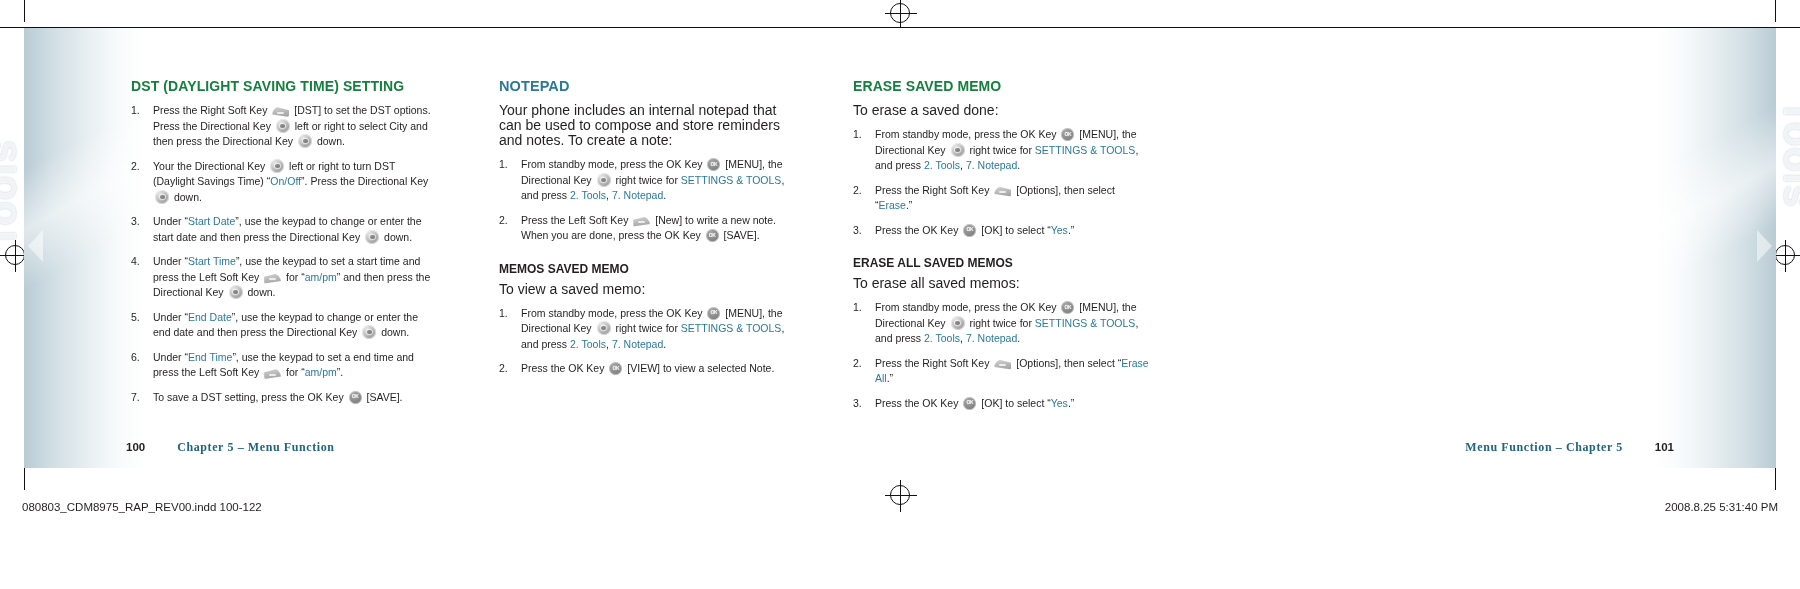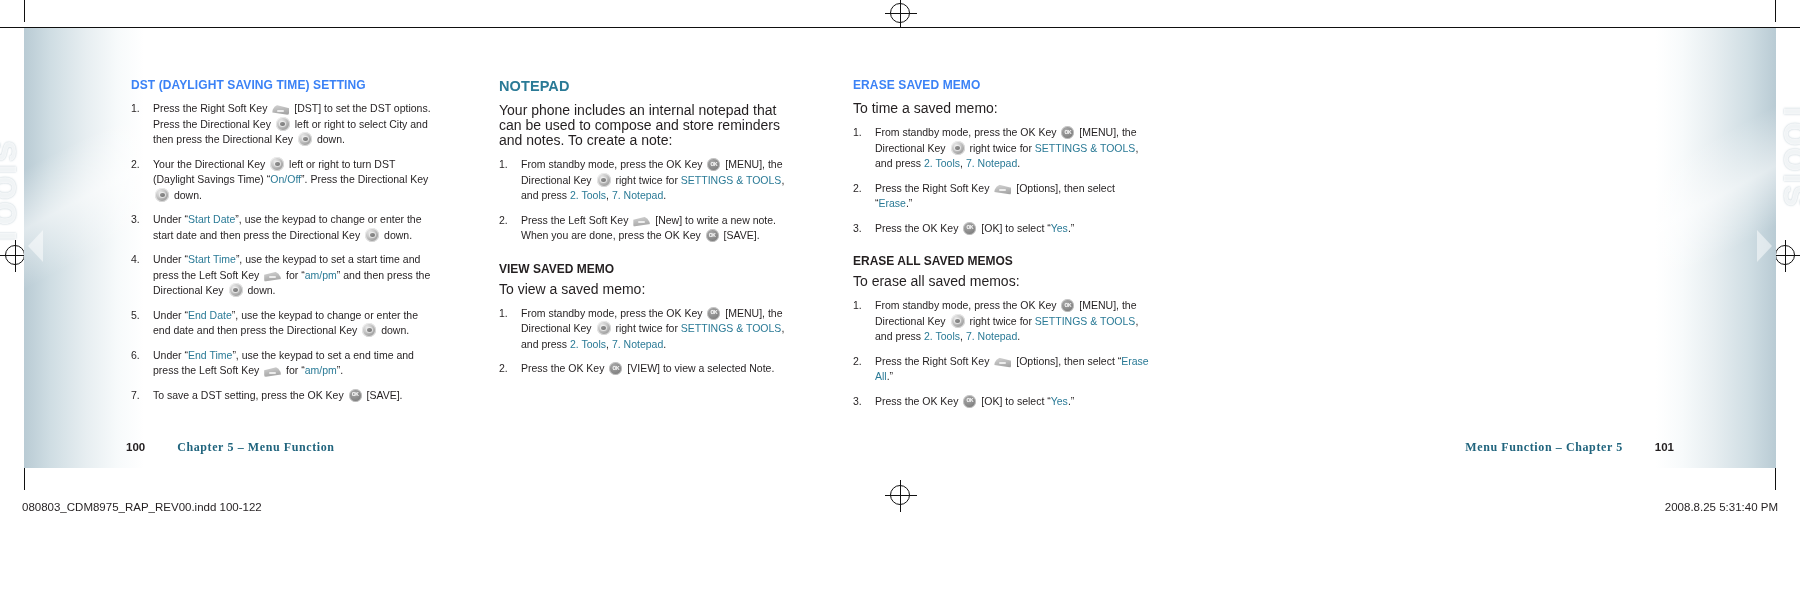--- a/index.html
+++ b/index.html
@@ -91,24 +91,24 @@
     width:300px;
     color:#231f20;
   }
   .col-1 { left:131px; }
   .col-2 { left:451px;margin-left:48px; }
   .col-3 { left:853px; }
 
   h2.sec {
     font-family:"Liberation Sans", sans-serif;
     font-weight:bold;
-    font-size:12px;
+    font-size:14px;
     letter-spacing:.1px;
     margin:0 0 9px 0;
-    color:#3b82f6;
+    color:#15803d;
   }
   h2.sec.accent { color:#2a7a96; font-size:14.5px; }
 
   h3.sub {
     font-family:"Liberation Sans", sans-serif;
     font-weight:bold;
     font-size:12px;
     margin:18px 0 6px 0;
     color:#231f20;
   }
@@ -265,31 +265,31 @@
 </div>
 
 <div class="col col-2">
   <h2 class="sec accent">NOTEPAD</h2>
   <p class="lead">Your phone includes an internal notepad that can be used to compose and store reminders and notes. To create a note:</p>
   <ol class="steps">
       <li><span class="num">1.</span><span>From standby mode, press the OK Key </span><span class="key key-ok"></span><span> [MENU], the Directional Key </span><span class="key key-dir"></span><span> right twice for </span><span class="tl">SETTINGS &amp; TOOLS</span><span>, and press </span><span class="tl">2. Tools</span><span>, </span><span class="tl">7. Notepad</span><span>.</span></li>
       <li><span class="num">2.</span><span>Press the Left Soft Key </span><span class="key key-soft-l"></span><span> [New] to write a new note. When you are done, press the OK Key </span><span class="key key-ok"></span><span> [SAVE].</span></li>
     </ol>
 
-  <h3 class="sub">VIEW SAVED MEMO</h3>
+  <h3 class="sub">MEMOS SAVED MEMO</h3>
   <p class="lead">To view a saved memo:</p>
   <ol class="steps">
       <li><span class="num">1.</span><span>From standby mode, press the OK Key </span><span class="key key-ok"></span><span> [MENU], the Directional Key </span><span class="key key-dir"></span><span> right twice for </span><span class="tl">SETTINGS &amp; TOOLS</span><span>, and press </span><span class="tl">2. Tools</span><span>, </span><span class="tl">7. Notepad</span><span>.</span></li>
       <li><span class="num">2.</span><span>Press the OK Key </span><span class="key key-ok"></span><span> [VIEW] to view a selected Note.</span></li>
     </ol>
 </div>
 
 <div class="col col-3">
   <h2 class="sec">ERASE SAVED MEMO</h2>
-  <p class="lead">To time a saved memo:</p>
+  <p class="lead">To erase a saved done:</p>
   <ol class="steps">
       <li><span class="num">1.</span><span>From standby mode, press the OK Key </span><span class="key key-ok"></span><span> [MENU], the Directional Key </span><span class="key key-dir"></span><span> right twice for </span><span class="tl">SETTINGS &amp; TOOLS</span><span>, and press </span><span class="tl">2. Tools</span><span>, </span><span class="tl">7. Notepad</span><span>.</span></li>
       <li><span class="num">2.</span><span>Press the Right Soft Key </span><span class="key key-soft-r"></span><span> [Options], then select “</span><span class="tl">Erase</span><span>.”</span></li>
       <li><span class="num">3.</span><span>Press the OK Key </span><span class="key key-ok"></span><span> [OK] to select “</span><span class="tl">Yes</span><span>.”</span></li>
     </ol>
 
   <h3 class="sub">ERASE ALL SAVED MEMOS</h3>
   <p class="lead">To erase all saved memos:</p>
   <ol class="steps">
       <li><span class="num">1.</span><span>From standby mode, press the OK Key </span><span class="key key-ok"></span><span> [MENU], the Directional Key </span><span class="key key-dir"></span><span> right twice for </span><span class="tl">SETTINGS &amp; TOOLS</span><span>, and press </span><span class="tl">2. Tools</span><span>, </span><span class="tl">7. Notepad</span><span>.</span></li>

